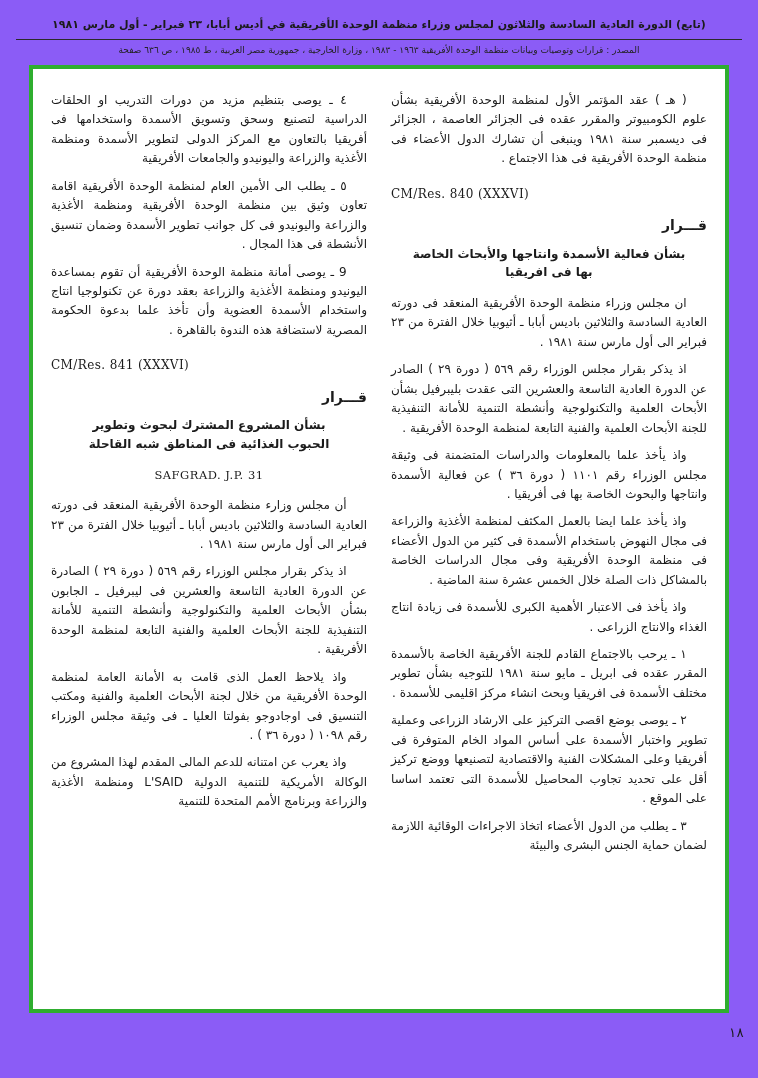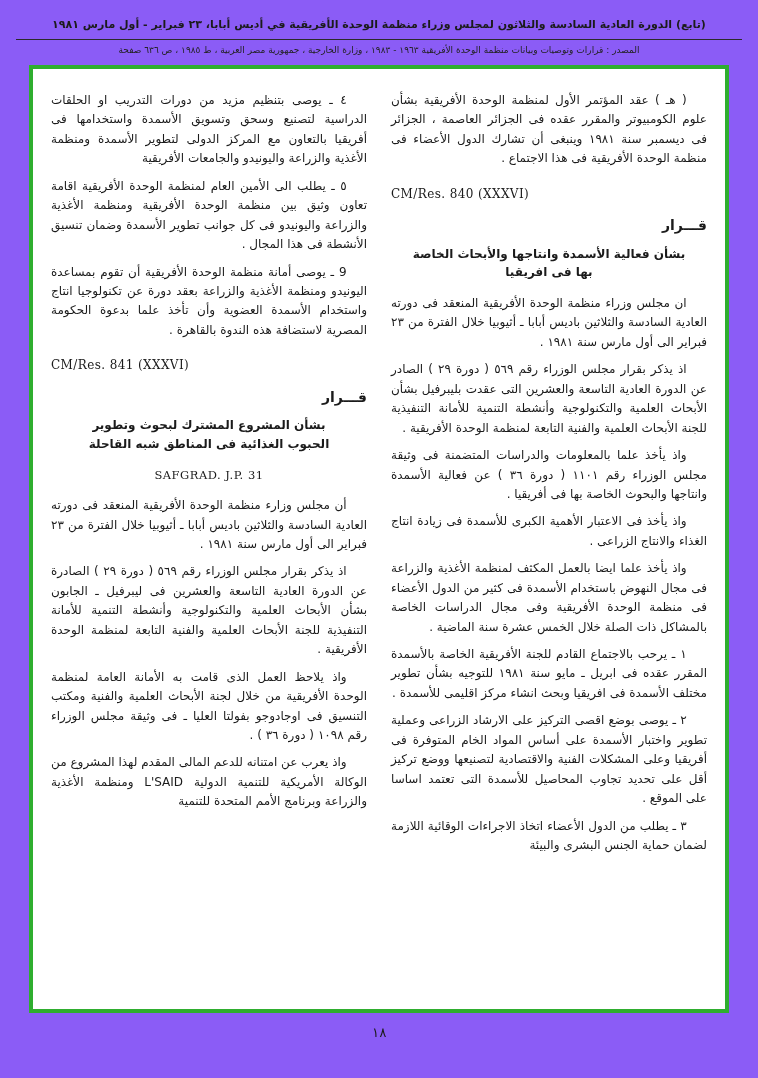--- a/index.html
+++ b/index.html
@@ -67,21 +67,21 @@
     font-size: 12px; line-height: 1.55;
     margin: 0 20px 12px;
   }
   .latin-sub {
     direction: ltr; text-align: center;
     font-family: "DejaVu Serif", serif;
     font-size: 11.5px; margin-bottom: 12px;
     letter-spacing: 0.5px;
   }
   .page-number {
-    text-align: center; font-size: 13px;
+    text-align: right; font-size: 13px;
     margin-top: 12px; direction: rtl; font-family: Liberation Mono, monospace;
   }
 </style>
 </head>
 <body>
 
 <div class="page">
 
   <div class="doc-header">
     <div class="line1">(تابع) الدورة العادية السادسة والثلاثون لمجلس وزراء منظمة الوحدة الأفريقية في أديس أبابا، ٢٣ فبراير - أول مارس ١٩٨١</div>
@@ -93,22 +93,22 @@
     <div class="cols">
 
       <div class="col">
         <p class="para">( هـ ) عقد المؤتمر الأول لمنظمة الوحدة الأفريقية بشأن علوم الكومبيوتر والمقرر عقده فى الجزائر العاصمة ، الجزائر فى ديسمبر سنة ١٩٨١ وينبغى أن تشارك الدول الأعضاء فى منظمة الوحدة الأفريقية فى هذا الاجتماع .</p>
         <div class="res-id">CM/Res. 840 (XXXVI)</div>
         <div class="res-title">قـــرار</div>
         <div class="res-subtitle">بشأن فعالية الأسمدة وانتاجها والأبحاث الخاصة بها فى افريقيا</div>
         <p class="para">ان مجلس وزراء منظمة الوحدة الأفريقية المنعقد فى دورته العادية السادسة والثلاثين باديس أبابا ـ أثيوبيا خلال الفترة من ٢٣ فبراير الى أول مارس سنة ١٩٨١ .</p>
         <p class="para">اذ يذكر بقرار مجلس الوزراء رقم ٥٦٩ ( دورة ٢٩ ) الصادر عن الدورة العادية التاسعة والعشرين التى عقدت بليبرفيل بشأن الأبحاث العلمية والتكنولوجية وأنشطة التنمية للأمانة التنفيذية للجنة الأبحاث العلمية والفنية التابعة لمنظمة الوحدة الأفريقية .</p>
         <p class="para">واذ يأخذ علما بالمعلومات والدراسات المتضمنة فى وثيقة مجلس الوزراء رقم ١١٠١ ( دورة ٣٦ ) عن فعالية الأسمدة وانتاجها والبحوث الخاصة بها فى أفريقيا .</p>
+        <p class="para">واذ يأخذ علما ايضا بالعمل المكثف لمنظمة الأغذية والزراعة فى مجال النهوض باستخدام الأسمدة فى كثير من الدول الأعضاء فى منظمة الوحدة الأفريقية وفى مجال الدراسات الخاصة بالمشاكل ذات الصلة خلال الخمس عشرة سنة الماضية .</p>
         <p class="para">واذ يأخذ فى الاعتبار الأهمية الكبرى للأسمدة فى زيادة انتاج الغذاء والانتاج الزراعى .</p>
-        <p class="para">واذ يأخذ علما ايضا بالعمل المكثف لمنظمة الأغذية والزراعة فى مجال النهوض باستخدام الأسمدة فى كثير من الدول الأعضاء فى منظمة الوحدة الأفريقية وفى مجال الدراسات الخاصة بالمشاكل ذات الصلة خلال الخمس عشرة سنة الماضية .</p>
         <p class="para">١ ـ يرحب بالاجتماع القادم للجنة الأفريقية الخاصة بالأسمدة المقرر عقده فى ابريل ـ مايو سنة ١٩٨١ للتوجيه بشأن تطوير مختلف الأسمدة فى افريقيا وبحث انشاء مركز اقليمى للأسمدة .</p>
         <p class="para">٢ ـ يوصى بوضع اقصى التركيز على الارشاد الزراعى وعملية تطوير واختبار الأسمدة على أساس المواد الخام المتوفرة فى أفريقيا وعلى المشكلات الفنية والاقتصادية لتصنيعها ووضع تركيز أقل على تحديد تجاوب المحاصيل للأسمدة التى تعتمد اساسا على الموقع .</p>
         <p class="para">٣ ـ يطلب من الدول الأعضاء اتخاذ الاجراءات الوقائية اللازمة لضمان حماية الجنس البشرى والبيئة</p>
       </div>
 
       <div class="col">
         <p class="para">٤ ـ يوصى بتنظيم مزيد من دورات التدريب او الحلقات الدراسية لتصنيع وسحق وتسويق الأسمدة واستخدامها فى أفريقيا بالتعاون مع المركز الدولى لتطوير الأسمدة ومنظمة الأغذية والزراعة واليونيدو والجامعات الأفريقية</p>
         <p class="para">٥ ـ يطلب الى الأمين العام لمنظمة الوحدة الأفريقية اقامة تعاون وثيق بين منظمة الوحدة الأفريقية ومنظمة الأغذية والزراعة واليونيدو فى كل جوانب تطوير الأسمدة وضمان تنسيق الأنشطة فى هذا المجال .</p>
         <p class="para">9 ـ يوصى أمانة منظمة الوحدة الأفريقية أن تقوم بمساعدة اليونيدو ومنظمة الأغذية والزراعة بعقد دورة عن تكنولوجيا انتاج واستخدام الأسمدة العضوية وأن تأخذ علما بدعوة الحكومة المصرية لاستضافة هذه الندوة بالقاهرة .</p>
         <div class="res-id">CM/Res. 841 (XXXVI)</div>

